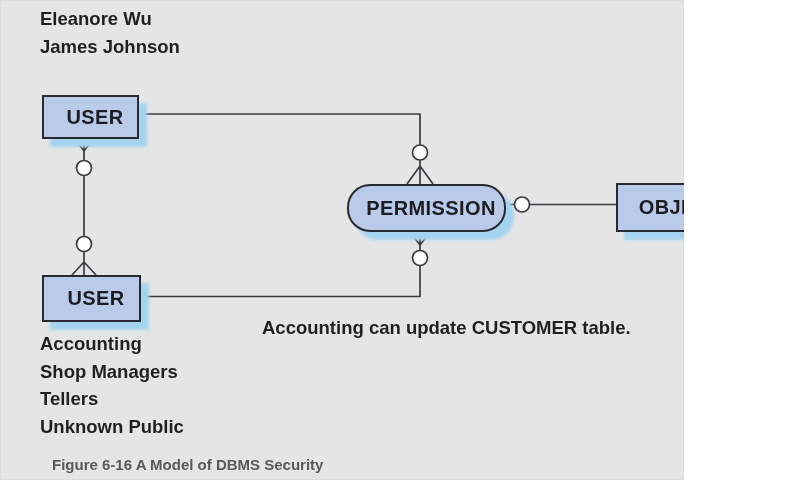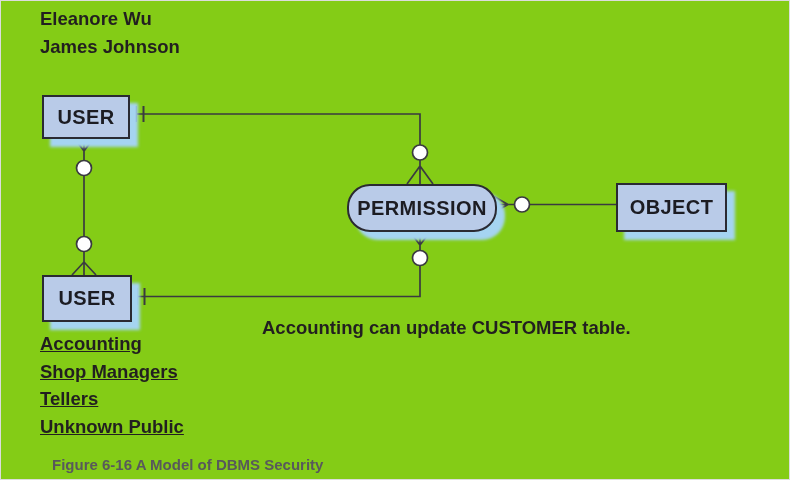--- a/index.html
+++ b/index.html
@@ -1,27 +1,28 @@
 <!DOCTYPE html>
 <html><head>
 <meta charset="utf-8">
 <style>
   html,body { margin:0; padding:0; background:#fff; }
   #page {
-    position:relative; width:790px; height:480px; background:#84cc16;
+    position:relative; width:684px; height:480px; background:#e5e5e5;
     font-family:"Liberation Sans", sans-serif; color:#221f20; overflow:hidden;
     box-shadow: inset 0 0 0 1px #dcdcdc;
   }
   .txt { position:absolute; font-size:18.5px; font-weight:600; line-height:27px; color:#221f20; white-space:nowrap; }
   .list div { height:27.5px; }
   .entity {
     position:absolute; background:#b9cbe8; border:2px solid #2a2a32;
     display:flex; align-items:center; justify-content:center;
     font-size:20px; font-weight:600; letter-spacing:0.4px; color:#1c1c22;
     box-shadow:8px 8px 3px #a5d4f1;
+    padding-left:9px;
   }
   #permission-box { border-radius:23px; }
   #connectors { position:absolute; left:0; top:0; pointer-events:none; }
   #connectors * { vector-effect:non-scaling-stroke; }
   .caption { position:absolute; font-size:15px; font-weight:700; color:#58595b; white-space:nowrap; }
 </style>
 </head>
 <body>
 
 <div id="page">
@@ -78,21 +79,21 @@
   <div class="entity" id="object-box" style="left:616px; top:183px; width:107px; height:45px;">
     <span>OBJECT</span>
   </div>
 
   <div class="entity" id="role-box" style="left:42px; top:275px; width:86px; height:43px;">
     <span>USER</span>
   </div>
 
   <div class="txt" style="left:262px; top:314px;">Accounting can update CUSTOMER table.</div>
 
-  <div class="txt list" style="left:40px; top:330px;text-decoration:underline;">
+  <div class="txt list" style="left:40px; top:330px;">
     <div>Accounting</div>
     <div>Shop Managers</div>
     <div>Tellers</div>
     <div>Unknown Public</div>
   </div>
 
   <div class="caption" style="left:52px; top:456px;">Figure 6-16 A Model of DBMS Security</div>
 
 </div>
 

